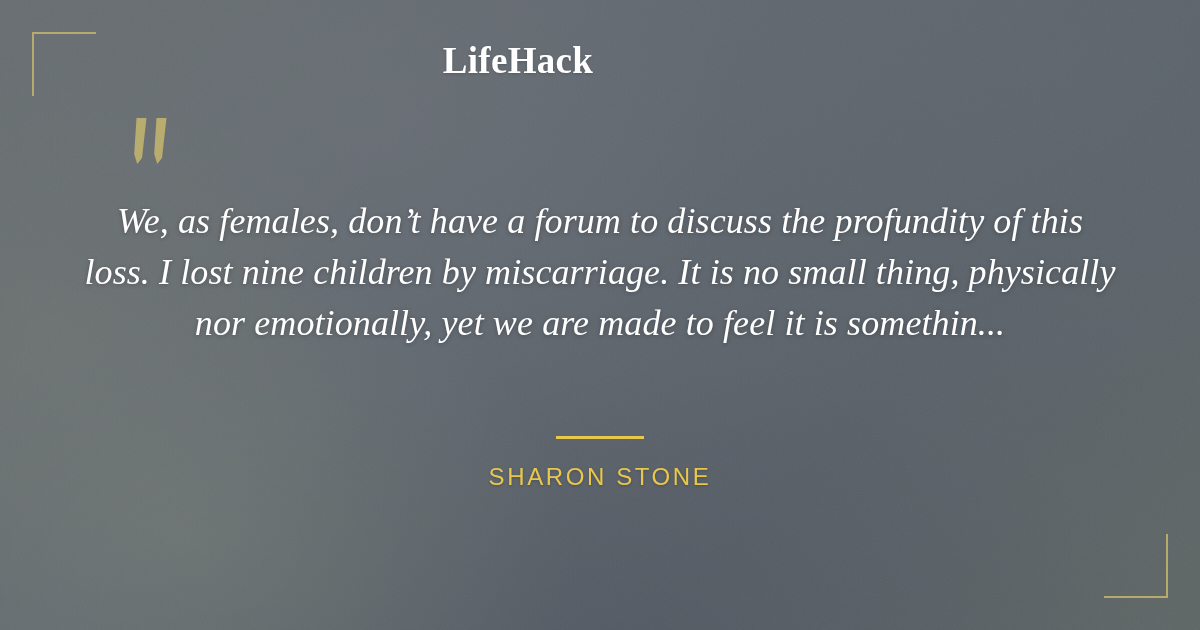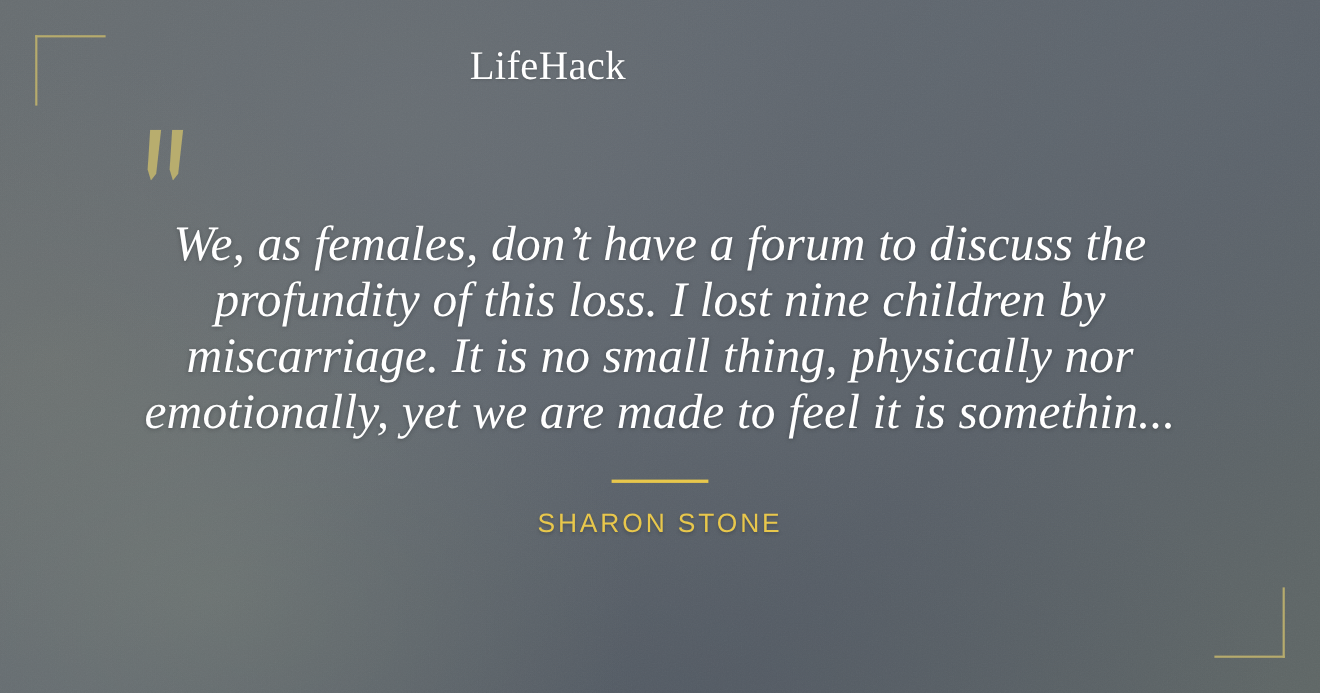--- a/index.html
+++ b/index.html
@@ -54,22 +54,23 @@
     position: absolute;
     top: 42px;
     left: 0;
     width: 996px;
     text-align: center;
     font-family: "Liberation Serif", "DejaVu Serif", serif;
     font-size: 37px;
     line-height: 1;
     letter-spacing: 0.3px;
     color: #ffffff;
-    font-weight: 400;
+    font-weight: 700;
     text-shadow: 0 1px 3px rgba(0,0,0,0.18);
+    padding-left: 20px;
   }
 
   
   #quote-mark {
     position: absolute;
     left: 132px;
     top: 118px;
     width: 42px;
     height: 46px;
   }
@@ -78,21 +79,21 @@
   #quote-block {
     position: absolute;
     left: 80px;
     top: 196px;
     width: 1040px;
     text-align: center;
   }
   #quote-text {
     font-family: "Liberation Serif", "DejaVu Serif", serif;
     font-style: italic;
-    font-size: 45px;
+    font-size: 36px;
     line-height: 51px;
     color: #ffffff;
     letter-spacing: 0.1px;
     text-shadow: 0 1px 4px rgba(25,28,32,0.35);
     margin: 0;
   }
 
   
   #divider {
     position: absolute;

